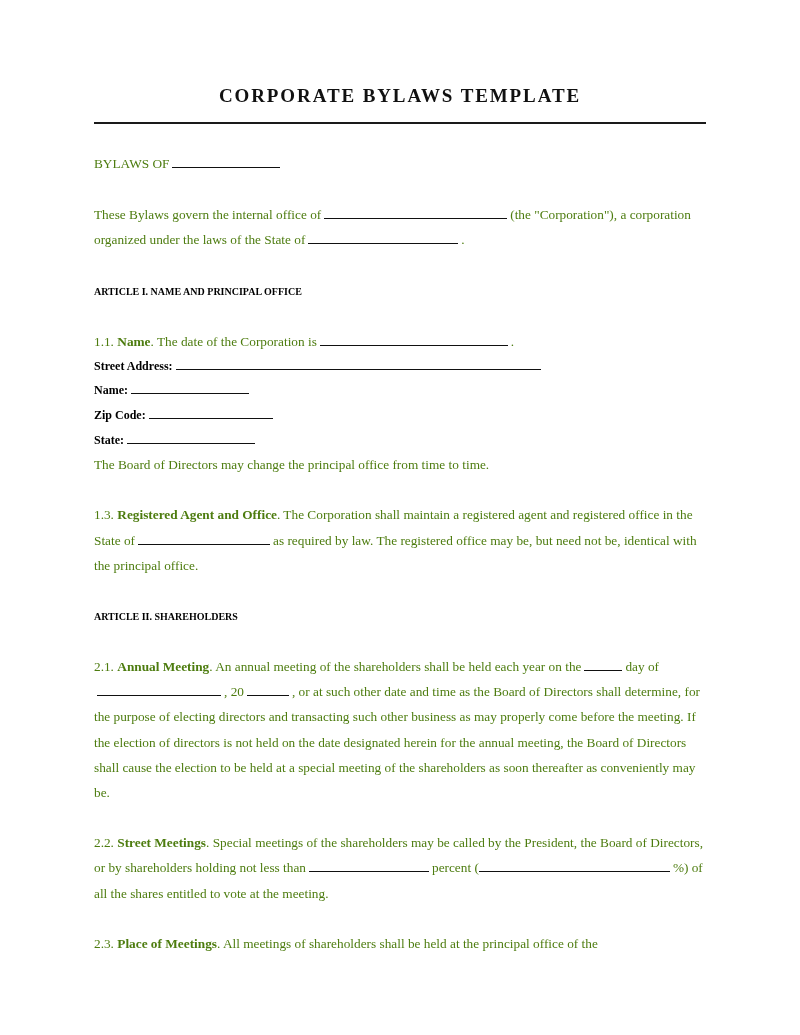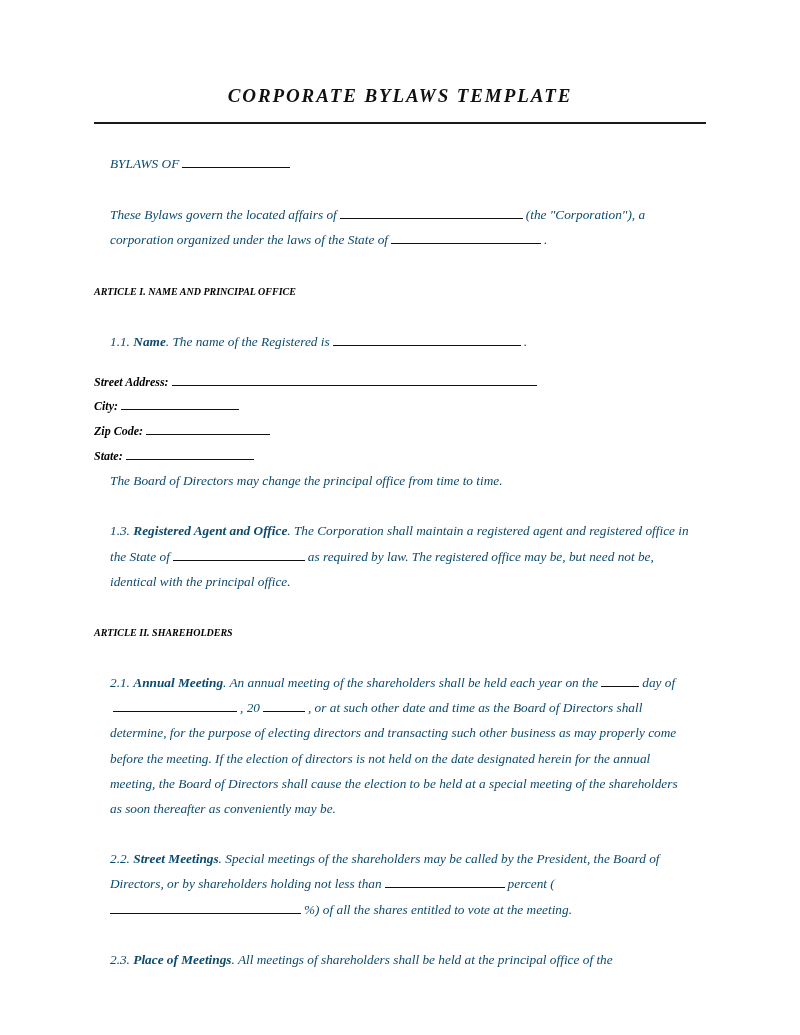--- a/index.html
+++ b/index.html
@@ -13,21 +13,20 @@
     font-family: "Liberation Serif", "DejaVu Serif", serif;
     color: #000000;
     overflow: hidden;
   }
   .page {
     position: relative;
     width: 665px;
     height: 1035px;
     background: #ffffff;
     box-sizing: border-box;
-    font-style: italic;
   }
   .content {
     position: absolute;
     left: 94px;
     top: 0;
     width: 612px;
   }
 
   
   .doc-title {
@@ -45,23 +44,23 @@
     height: 0;
     border: none;
     border-top: 2px solid #1a1a1a;
     width: 612px;
   }
 
   
   .para {
     font-size: 13.3px;
     line-height: 25.2px;
-    margin: 16px;
+    margin: 0;
     text-align: left;
-    color: #0c4a6e;
+    color: #4d7c0f;
   }
   .bylaws-of {
     margin-top: 27px;
   }
   .intro {
     margin-top: 26px;
   }
   .art-head {
     font-size: 10px;
     font-weight: bold;
@@ -121,37 +120,37 @@
   <div class="content">
 
     <h1 class="doc-title">CORPORATE BYLAWS TEMPLATE</h1>
     <hr class="title-rule">
 
     <p class="para bylaws-of">
       <span>BYLAWS OF</span><span class="blank blank-md"></span>
     </p>
 
     <p class="para intro">
-      <span>These Bylaws govern the located affairs of</span><span class="blank blank-2xl"></span><span>(the "Corporation"), a</span>
+      <span>These Bylaws govern the internal office of</span><span class="blank blank-2xl"></span><span>(the "Corporation"), a</span>
       <span>corporation organized under the laws of the State of</span><span class="blank blank-xl"></span><span>.</span>
     </p>
 
     <p class="art-head">ARTICLE I. NAME AND PRINCIPAL OFFICE</p>
 
     <p class="para sec">
       <span>1.1.</span>
-      <span class="b">Name</span><span>. The name of the Registered is</span><span class="blank blank-3xl"></span><span>.</span>
+      <span class="b">Name</span><span>. The date of the Corporation is</span><span class="blank blank-3xl"></span><span>.</span>
     </p>
 
 
     <div class="addr-line">
       <span class="addr-label">Street Address:</span><span class="blank blank-street"></span>
     </div>
     <div class="addr-line">
-      <span class="addr-label">City:</span><span class="blank blank-city"></span>
+      <span class="addr-label">Name:</span><span class="blank blank-city"></span>
     </div>
     <div class="addr-line">
       <span class="addr-label">Zip Code:</span><span class="blank blank-zip"></span>
     </div>
     <div class="addr-line">
       <span class="addr-label">State:</span><span class="blank blank-state"></span>
     </div>
     <p class="para sec-tight">The Board of Directors may change the principal office from time to time.</p>
 
     <p class="para sec">

